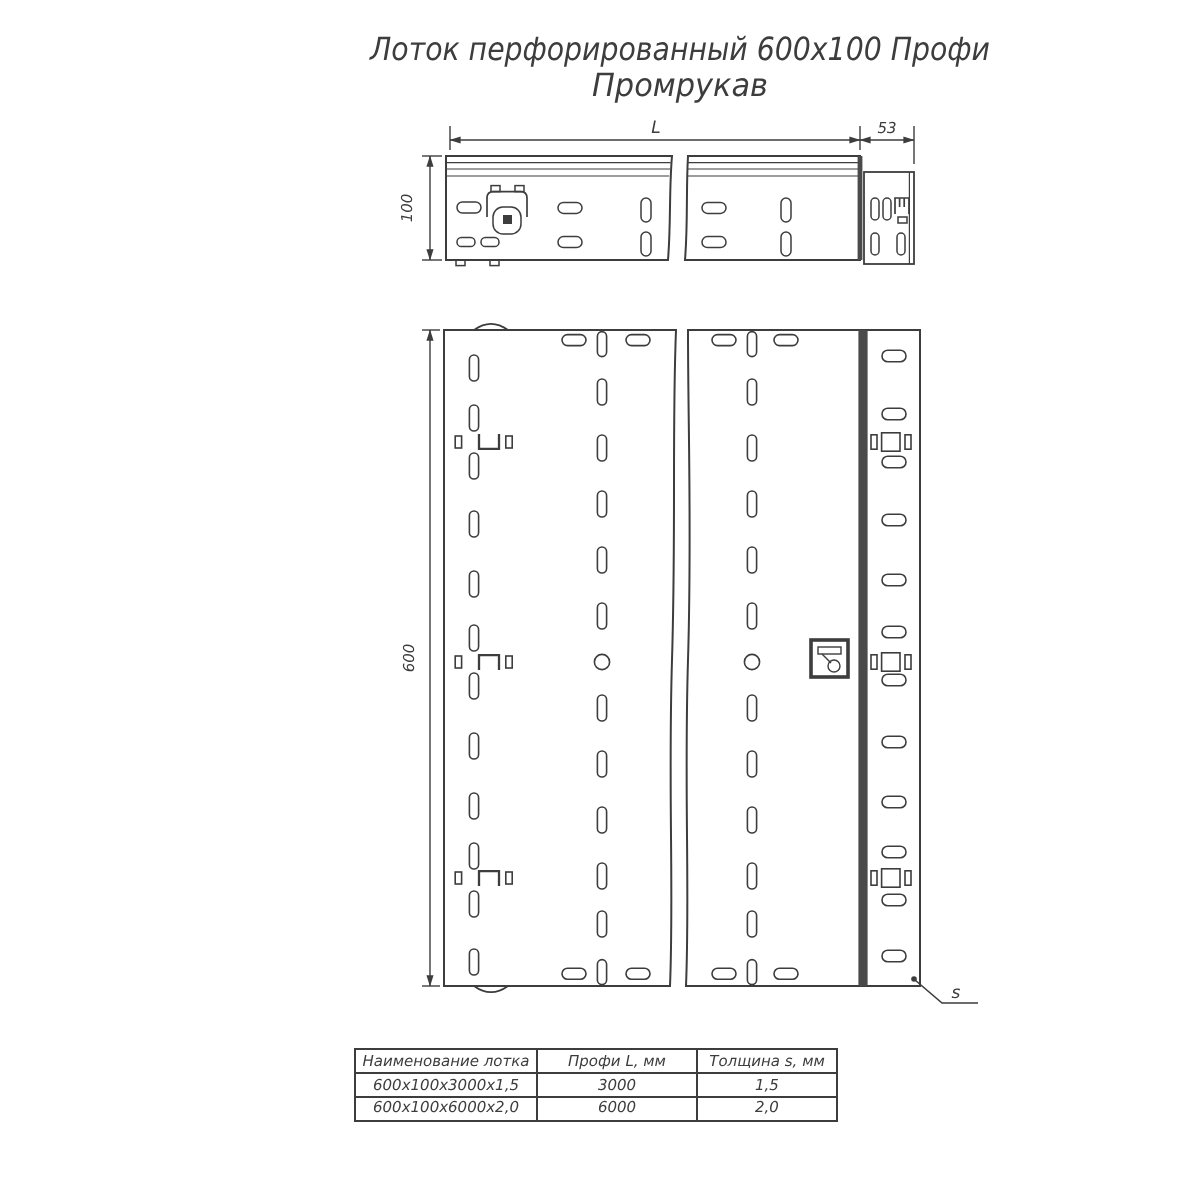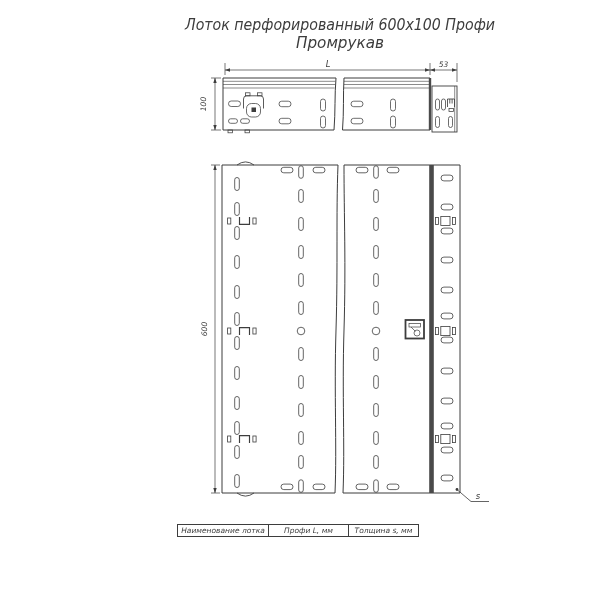--- a/index.html
+++ b/index.html
@@ -206,15 +206,25 @@
         <col style="width:70px">
       </colgroup>
   <thead>
     <tr>
       <th>Наименование лотка</th>
       <th>Профи L, мм</th>
       <th>Толщина s, мм</th>
     </tr>
   </thead>
   <tbody>
+        <tr>
+          <td>600х100х3000х1,5</td>
+          <td>3000</td>
+          <td>1,5</td>
+        </tr>
+        <tr>
+          <td>600х100х6000х2,0</td>
+          <td>6000</td>
+          <td>2,0</td>
+        </tr>
       </tbody>
 </table>
 </div>
 
 </body></html>

